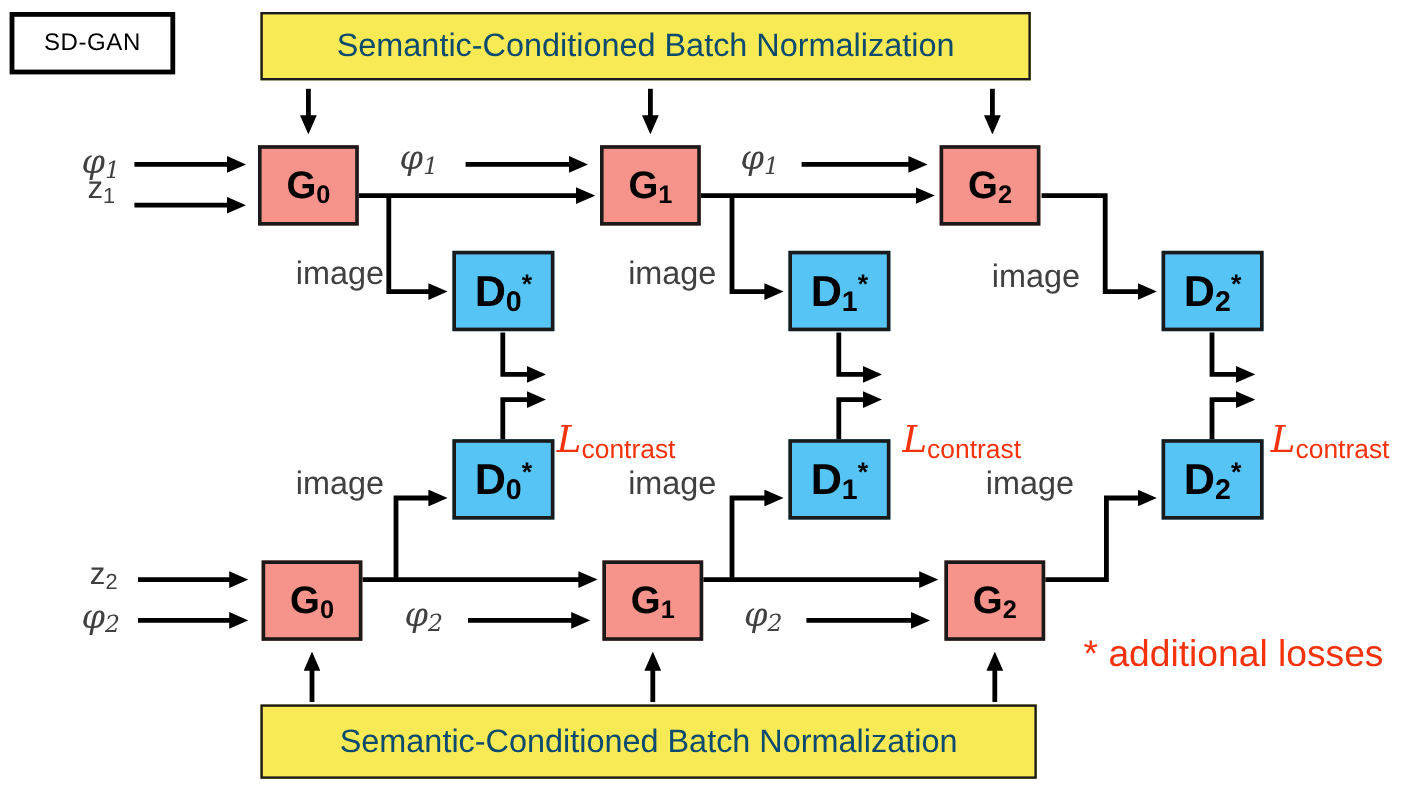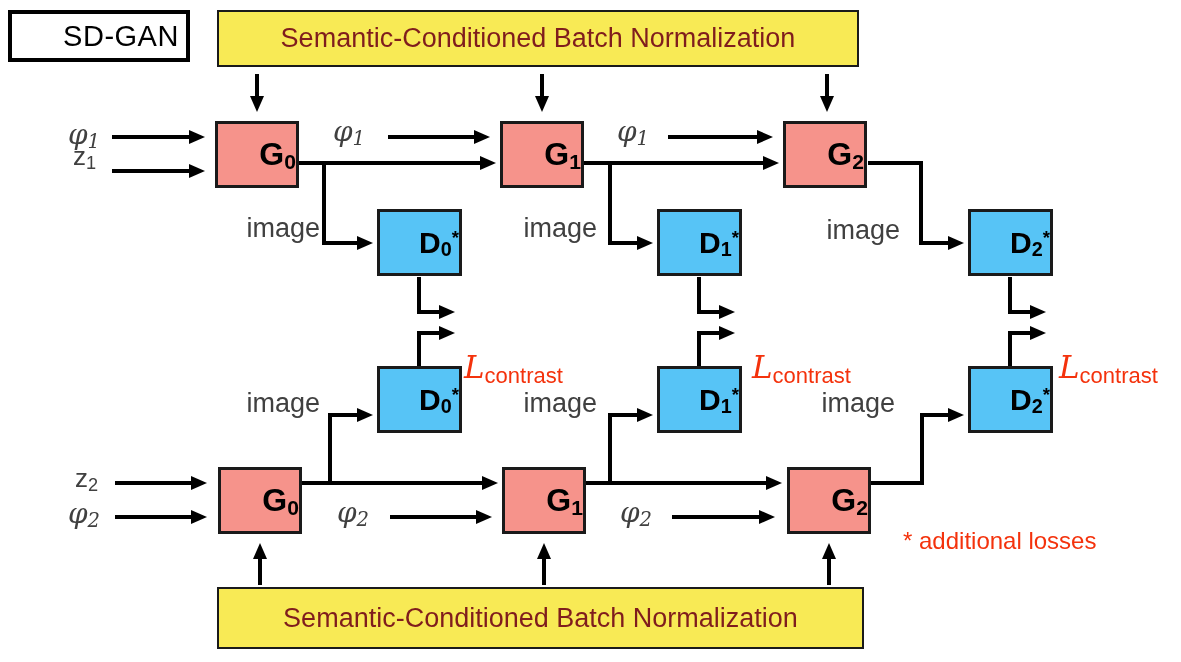--- a/index.html
+++ b/index.html
@@ -9,52 +9,52 @@
     position:relative;overflow:hidden;
   }
   .canvas{position:absolute;left:0;top:0;width:1181px;height:662px;}
   .abs{position:absolute;}
   svg.wires{position:absolute;left:0;top:0;width:1181px;height:662px;pointer-events:none;}
 
   .titlebox{
     left:8px;top:10px;width:130px;height:44px;
     border:4px solid #000;background:#fff;
     display:flex;align-items:center;justify-content:center;
-    font-size:29px;color:#000;letter-spacing:0.5px;padding-left:44px;
+    font-size:20px;color:#000;letter-spacing:0.5px;
   }
   .normbox{
     border:2.5px solid #1a1a1a;background:var(--norm,#f8ea55);
     display:flex;align-items:center;justify-content:center;
-    font-size:27px;color:#7f1d1d;
+    font-size:27px;color:#0c4a6e;
   }
   .norm-top{left:217px;top:10px;width:638px;height:53px;}
   .norm-bottom{left:217px;top:587px;width:643px;height:58px;}
 
   .node{
     border:3px solid #1a1a1a;
-    display:flex;align-items:center;justify-content:flex-end;
+    display:flex;align-items:center;justify-content:center;
     font-weight:bold;color:#000;
   }
   .gbox{background:var(--gen,#f6938b);width:78px;height:61px;font-size:32px;}
-  .dbox{background:var(--disc,#57c4f6);width:79px;height:61px;font-size:30px;}
+  .dbox{background:var(--disc,#57c4f6);width:79px;height:61px;font-size:36px;}
   .node sub{font-size:0.66em;vertical-align:baseline;position:relative;top:0.18em;line-height:0;}
   .node sup{font-size:0.62em;vertical-align:baseline;position:relative;top:-0.45em;line-height:0;}
 
   .lbl{font-size:27px;color:#404040;white-space:nowrap;}
   .rt{text-align:right;}
   .phi{font-family:"DejaVu Serif", serif;font-style:italic;font-size:28px;}
   .phi sub, .zlab sub{font-size:0.7em;vertical-align:baseline;position:relative;top:0.2em;font-style:normal;}
   .phi sub{font-style:italic;}
   .zlab{font-size:26px;}
 
   .loss{color:var(--red,#f4320c);white-space:nowrap;margin-top:43px;}
   .loss .L{font-family:"DejaVu Serif", serif;font-style:italic;font-size:31px;}
   .loss .ls{font-size:22px;position:relative;top:5px;}
 
-  .footnote{color:var(--red,#f4320c);font-size:24px;white-space:nowrap;}
+  .footnote{color:var(--red,#f4320c);font-size:31px;white-space:nowrap;}
   .watermark{color:var(--wm,#c6c6c6);font-size:19px;white-space:nowrap;}
 </style>
 </head>
 <body>
 
 <div class="canvas">
 
   <svg class="wires">
     <defs>
       <marker id="ah" markerUnits="userSpaceOnUse" markerWidth="16" markerHeight="14" viewBox="0 0 16 14" refX="1" refY="7" orient="auto">

